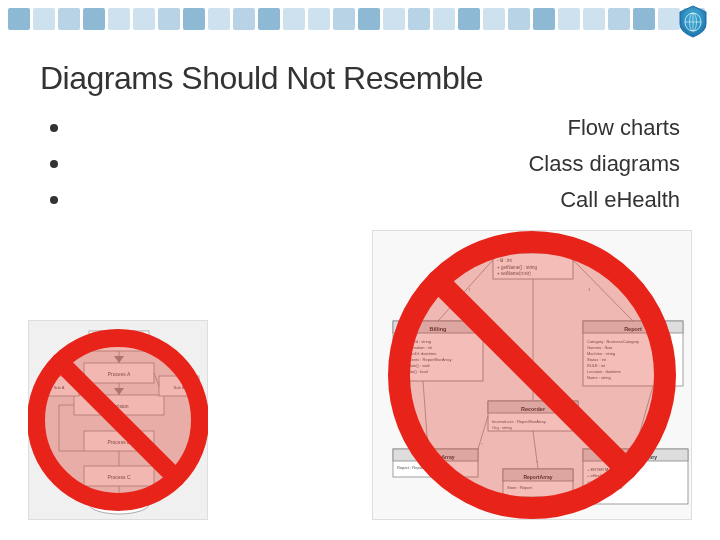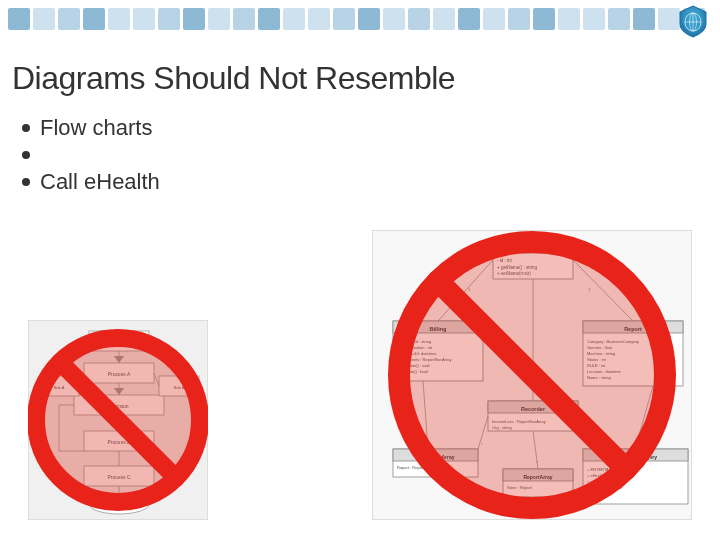--- a/index.html
+++ b/index.html
@@ -54,21 +54,21 @@
       z-index: 10;
     }
 
     
     .main-content {
       position: absolute;
       top: 42px;
       left: 0;
       right: 0;
       bottom: 0;
-      padding: 18px 12px;
+      padding: 18px 40px;
     }
 
     .page-title {
       font-size: 32px;
       font-weight: 300;
       color: #333333;
       margin-bottom: 18px;
       letter-spacing: -0.5px;
     }
 
@@ -78,20 +78,21 @@
       margin-left: 10px;
     }
 
     .bullet-list li {
       font-size: 22px;
       color: #333333;
       margin-bottom: 10px;
       display: flex;
       align-items: center;
       gap: 10px;
+      justify-content: space-between;
     }
 
     .bullet-dot {
       width: 8px;
       height: 8px;
       background: #333333;
       border-radius: 50%;
       flex-shrink: 0;
     }
 
@@ -191,20 +192,21 @@
 <div class="main-content">
   <h1 class="page-title">Diagrams Should Not Resemble</h1>
 
   <ul class="bullet-list">
     <li>
       <span class="bullet-dot"></span>
       <span>Flow charts</span>
     </li>
     <li>
       <span class="bullet-dot"></span>
+      <span>Class diagrams</span>
     </li>
     <li>
       <span class="bullet-dot"></span>
       <span>Call eHealth</span>
     </li>
   </ul>
 </div>
 
 <div class="left-image">
 

